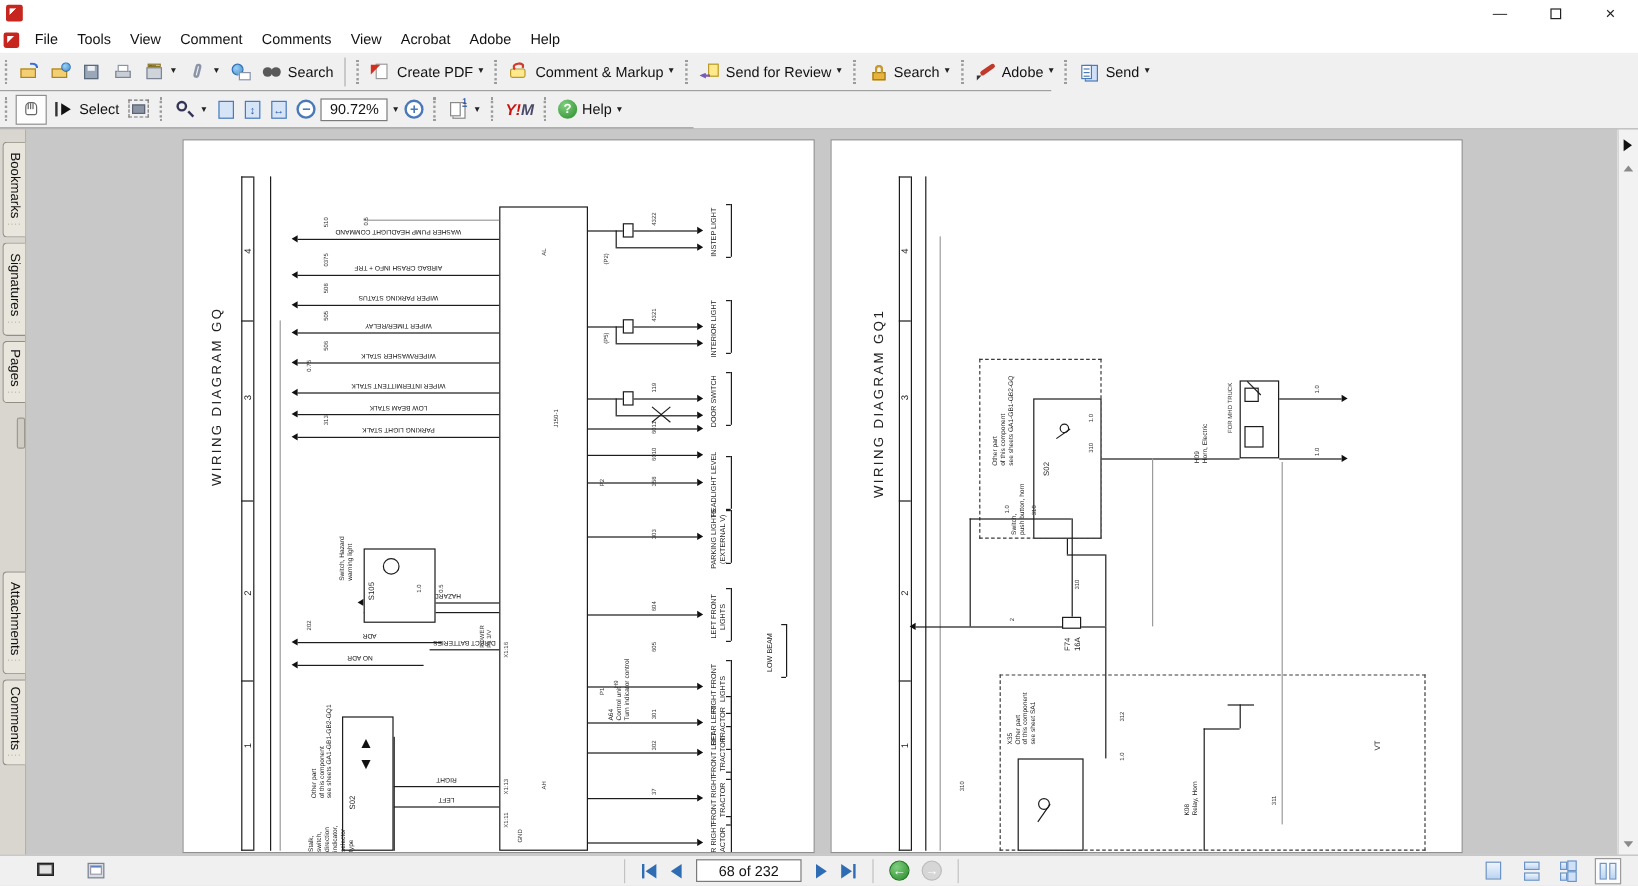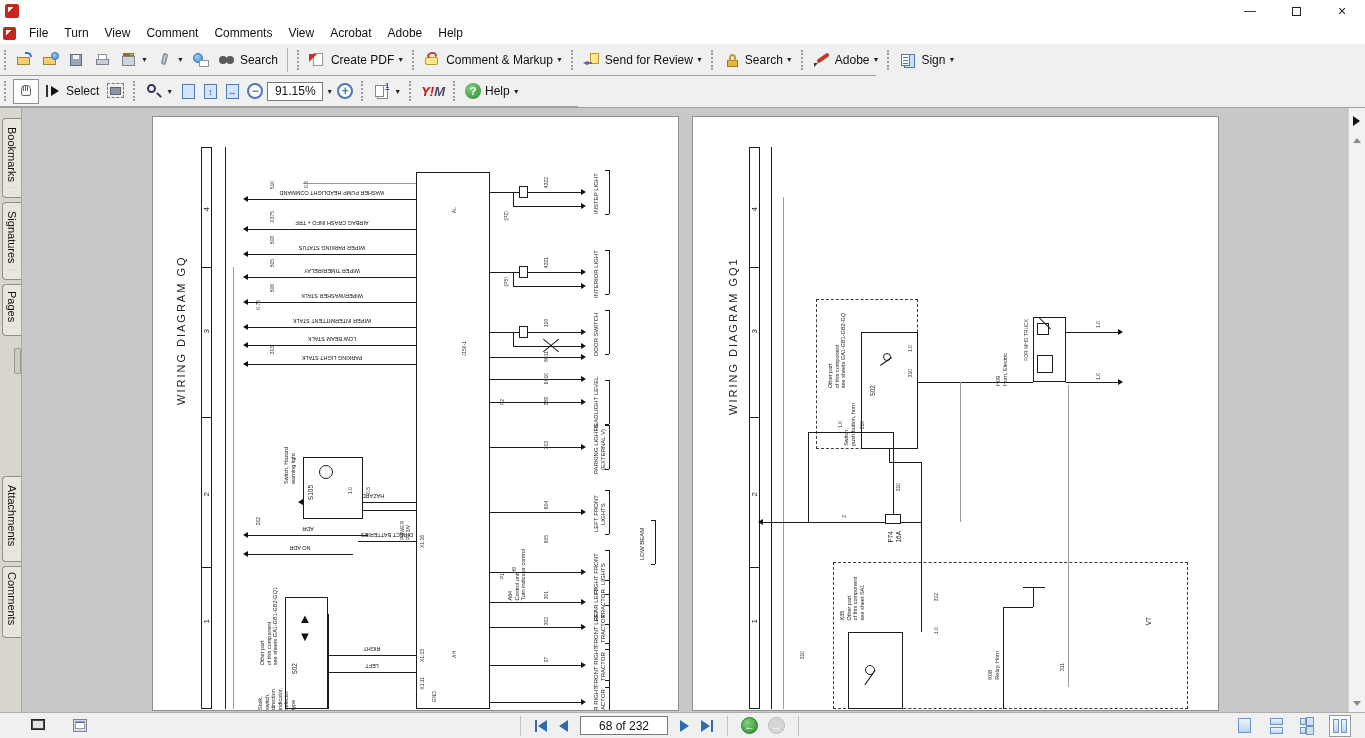--- a/index.html
+++ b/index.html
@@ -148,21 +148,21 @@
     <span class="wbtn">
         <span class="restore"></span>
       </span>
     <span class="wbtn" style="font-size:14px">×</span>
   </span>
 </div>
 
 <div class="menubar">
   <span class="appicon" style="width:13px;height:13px"></span>
   <span class="menu-item">File</span>
-  <span class="menu-item">Turn</span>
+  <span class="menu-item">Tools</span>
   <span class="menu-item">View</span>
   <span class="menu-item">Comment</span>
   <span class="menu-item">Comments</span>
   <span class="menu-item">View</span>
   <span class="menu-item">Acrobat</span>
   <span class="menu-item">Adobe</span>
   <span class="menu-item">Help</span>
 </div>
 
 <div class="tb tb1">
@@ -262,21 +262,21 @@
       </span>
       <span class="lbl">Adobe</span>
       <span class="caret">▼</span>
     </span>
   <span class="grip"></span>
   <span class="tbtn">
       <span class="i ic-forms">
         <b></b>
         <u></u>
       </span>
-      <span class="lbl">Sign</span>
+      <span class="lbl">Send</span>
       <span class="caret">▼</span>
     </span>
 </div>
 
 <div class="tb tb2">
   <span class="grip"></span>
   <span class="tbtn pressed">
       <span class="i ic-hand">
         <b></b>
         <u></u>
@@ -308,21 +308,21 @@
     </span>
   <span class="fitb">
       <span class="fitp">↕</span>
     </span>
   <span class="fitb">
       <span class="fitp">↔</span>
     </span>
   <span class="tbtn">
       <span class="ic-minus">−</span>
     </span>
-  <span class="zoombox">91.15%</span>
+  <span class="zoombox">90.72%</span>
   <span class="caret">▼</span>
   <span class="tbtn">
       <span class="ic-plus">+</span>
     </span>
   <span class="grip"></span>
   <span class="tbtn">
       <span class="i ic-pages">
         <b></b>
         <u>1</u>
       </span>

